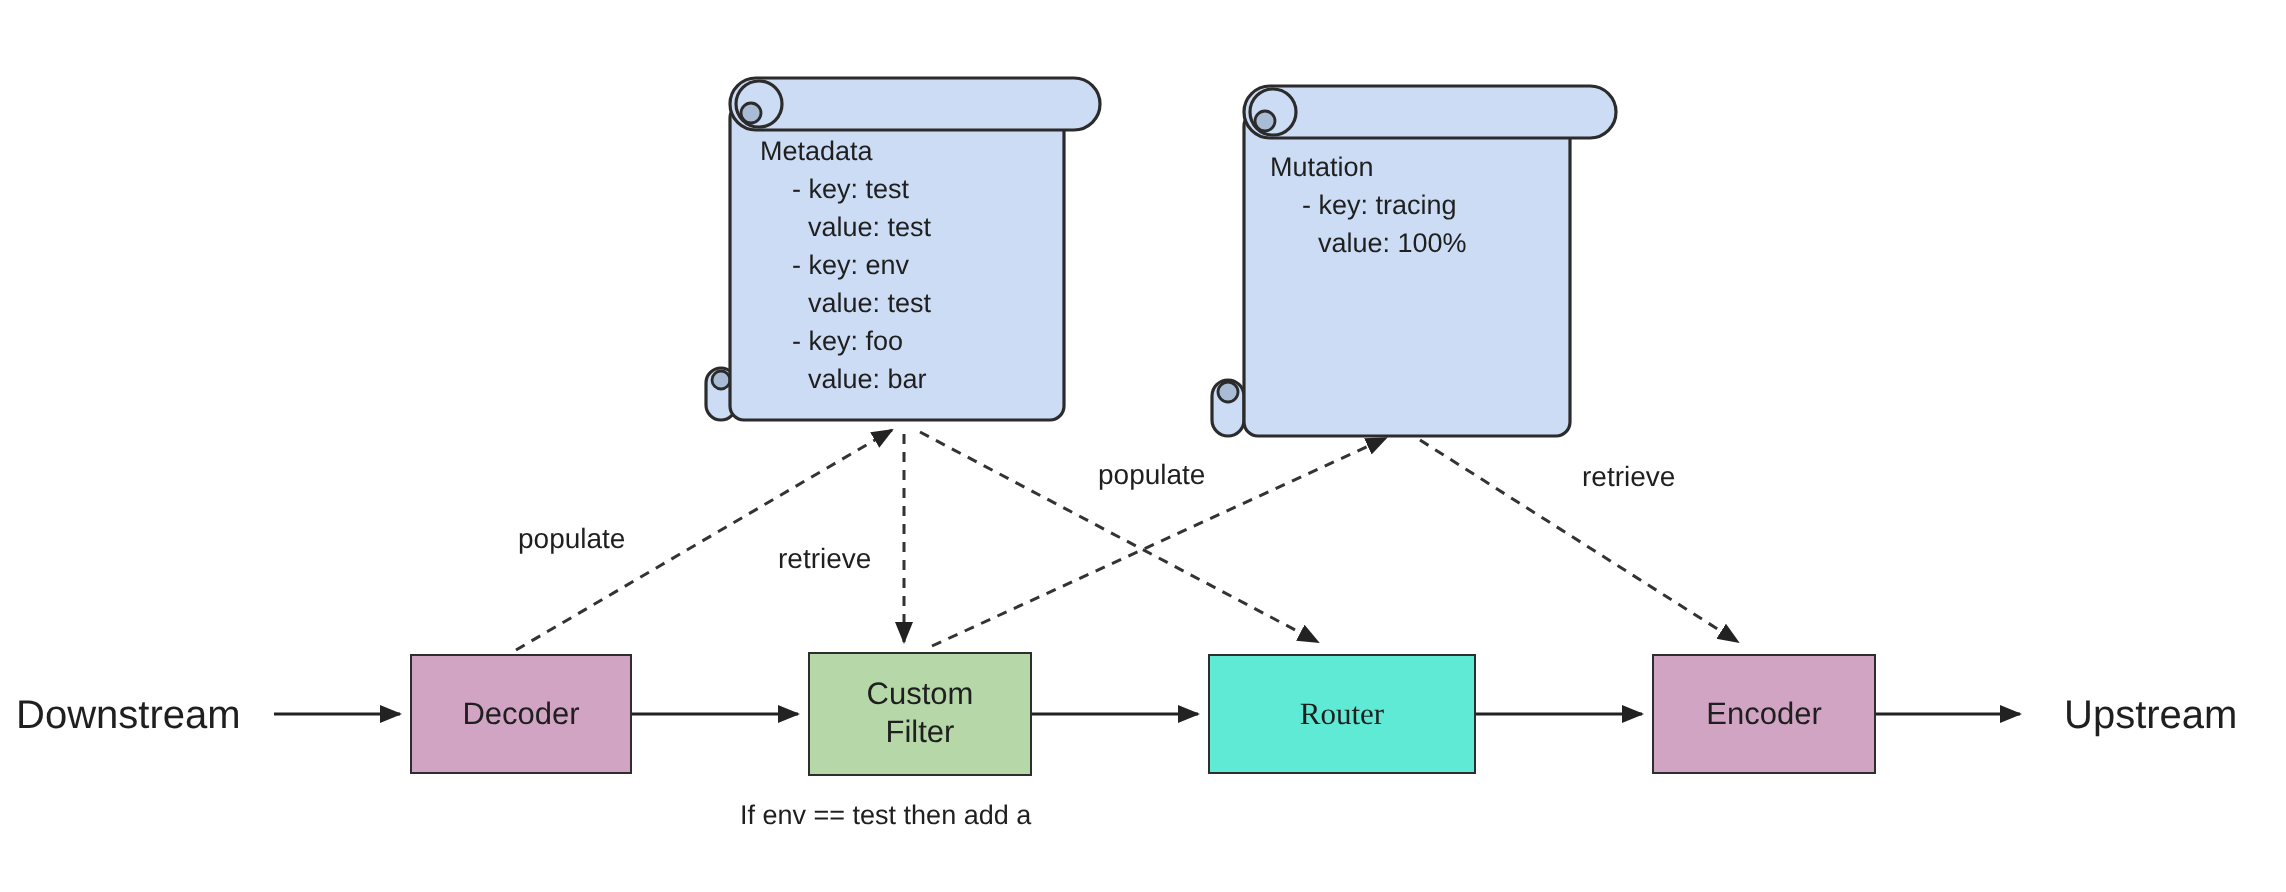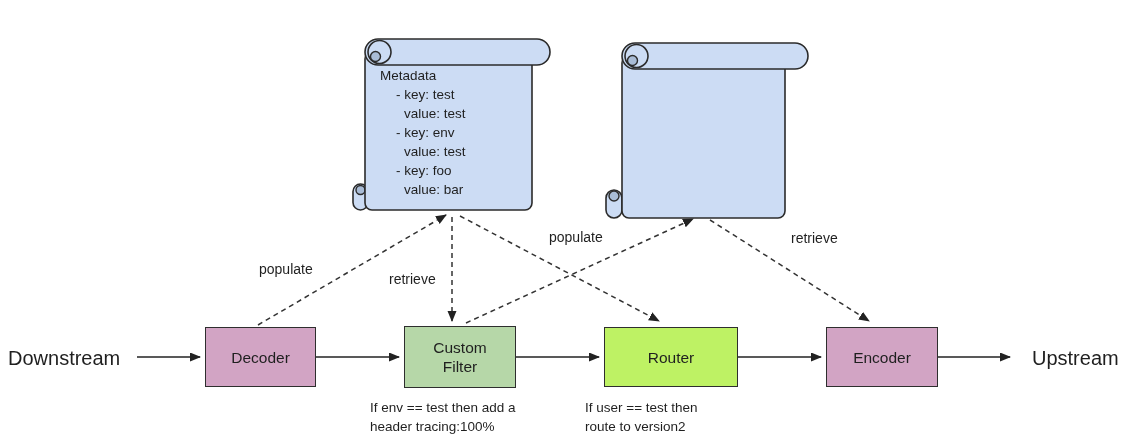--- a/index.html
+++ b/index.html
@@ -70,44 +70,44 @@
 
   <div class="ovl io-label" style="left:8px;top:347px;">Downstream</div>
   <div class="ovl io-label" style="left:1032px;top:347px;">Upstream</div>
 
   <div class="ovl node" style="left: 404px; top: 326px; width: 112px; height: 62px; background-color: rgb(182, 215, 168);">
     <span style="max-width:80px;">Custom Filter</span>
   </div>
   <div class="ovl node" style="left: 205px; top: 327px; width: 111px; height: 60px; background-color: rgb(210, 164, 196);">
     <span>Decoder</span>
   </div>
-  <div class="ovl node" style="left: 604px; top: 327px; width: 134px; height: 60px; background-color: #bef264;">
+  <div class="ovl node" style="left: 604px; top: 327px; width: 134px; height: 60px; background-color: #5eead4; font-family: Liberation Serif, serif;">
     <span>Router</span>
   </div>
   <div class="ovl node" style="left: 826px; top: 327px; width: 112px; height: 60px; background-color: rgb(210, 164, 196);">
     <span>Encoder</span>
   </div>
 
   <div class="ovl scroll-text" style="left:380px;top:66px;">
     <div class="i0">Metadata</div>
     <div class="i1">- key: test</div>
     <div class="i2">value: test</div>
     <div class="i1">- key: env</div>
     <div class="i2">value: test</div>
     <div class="i1">- key: foo</div>
     <div class="i2">value: bar</div>
   </div>
+  <div class="ovl scroll-text" style="left:635px;top:74px;">
+    <div class="i0">Mutation</div>
+    <div class="i1">- key: tracing</div>
+    <div class="i2">value: 100%</div>
+  </div>
 
   <div class="ovl caption" style="left:370px;top:398px;">
     <div>If env == test then add a</div>
-    <div>header tracing:100%</div>
-  </div>
-  <div class="ovl caption" style="left:585px;top:398px;">
-    <div>If user == test then</div>
-    <div>route to version2</div>
   </div>
 
   <div class="ovl conn-label" style="left:259px;top:261px;">populate</div>
   <div class="ovl conn-label" style="left:389px;top:271px;">retrieve</div>
   <div class="ovl conn-label" style="left:549px;top:229px;">populate</div>
   <div class="ovl conn-label" style="left:791px;top:230px;">retrieve</div>
 
 </div>
 
 </body></html>

